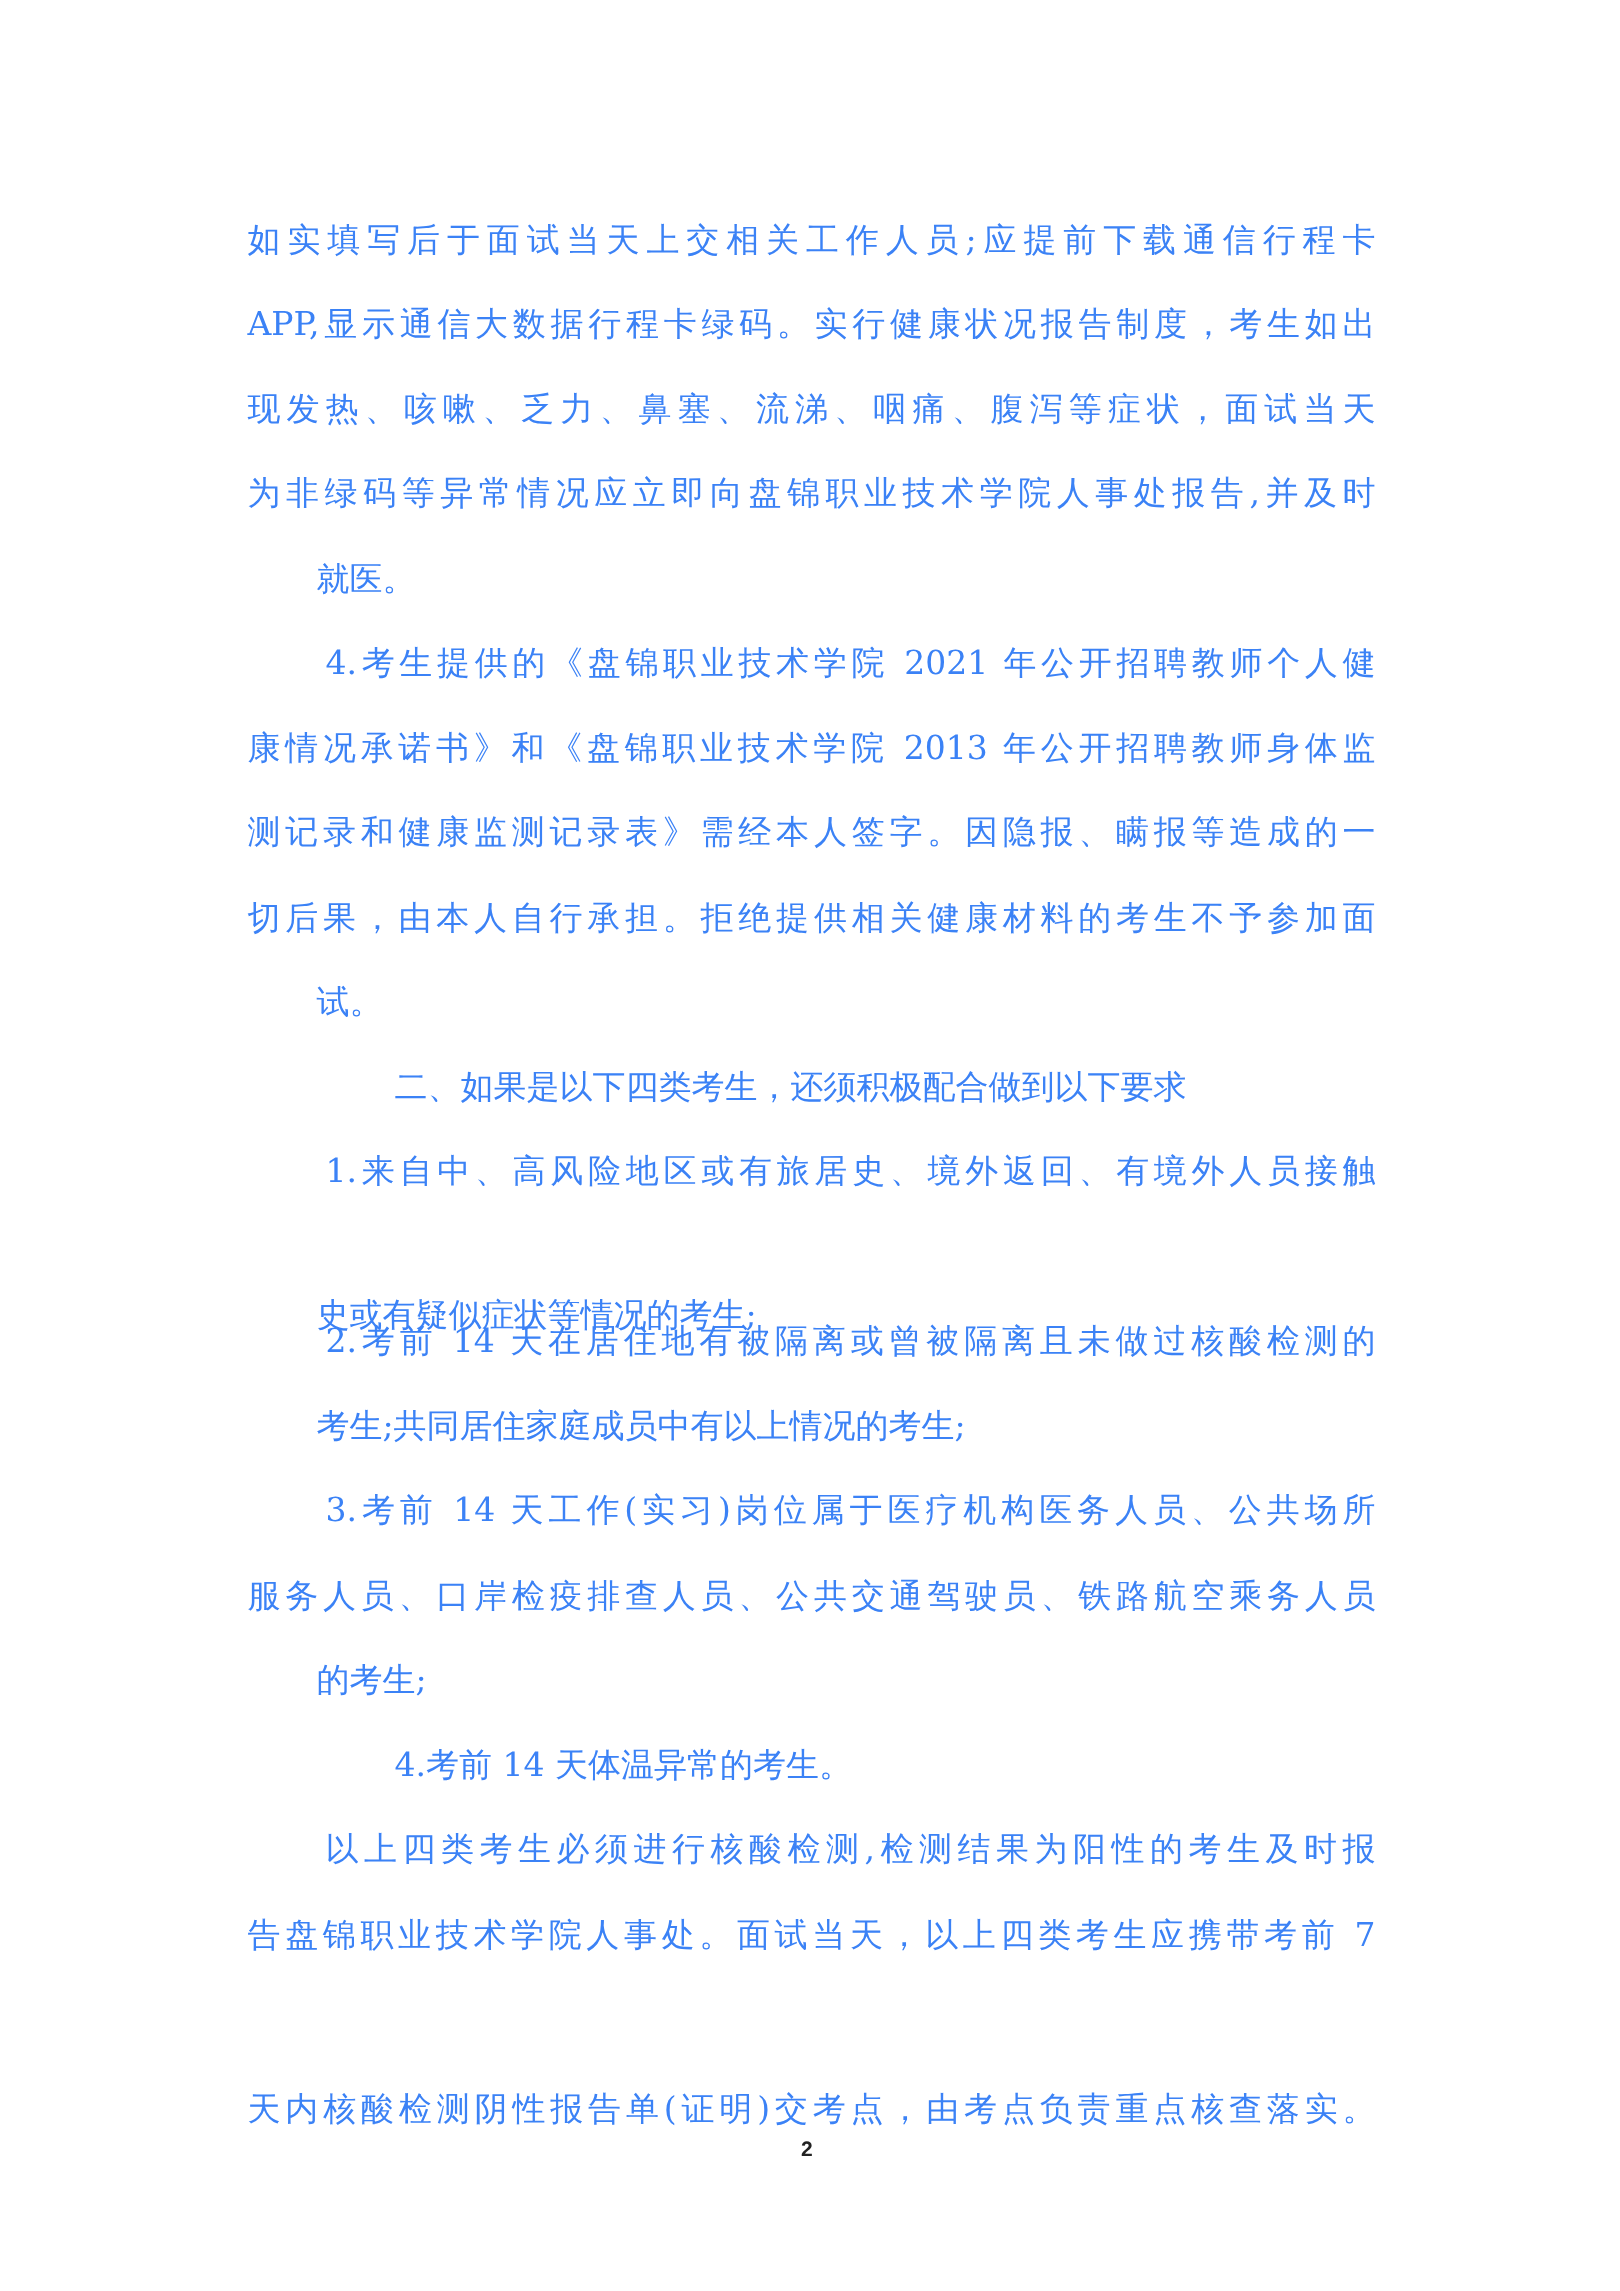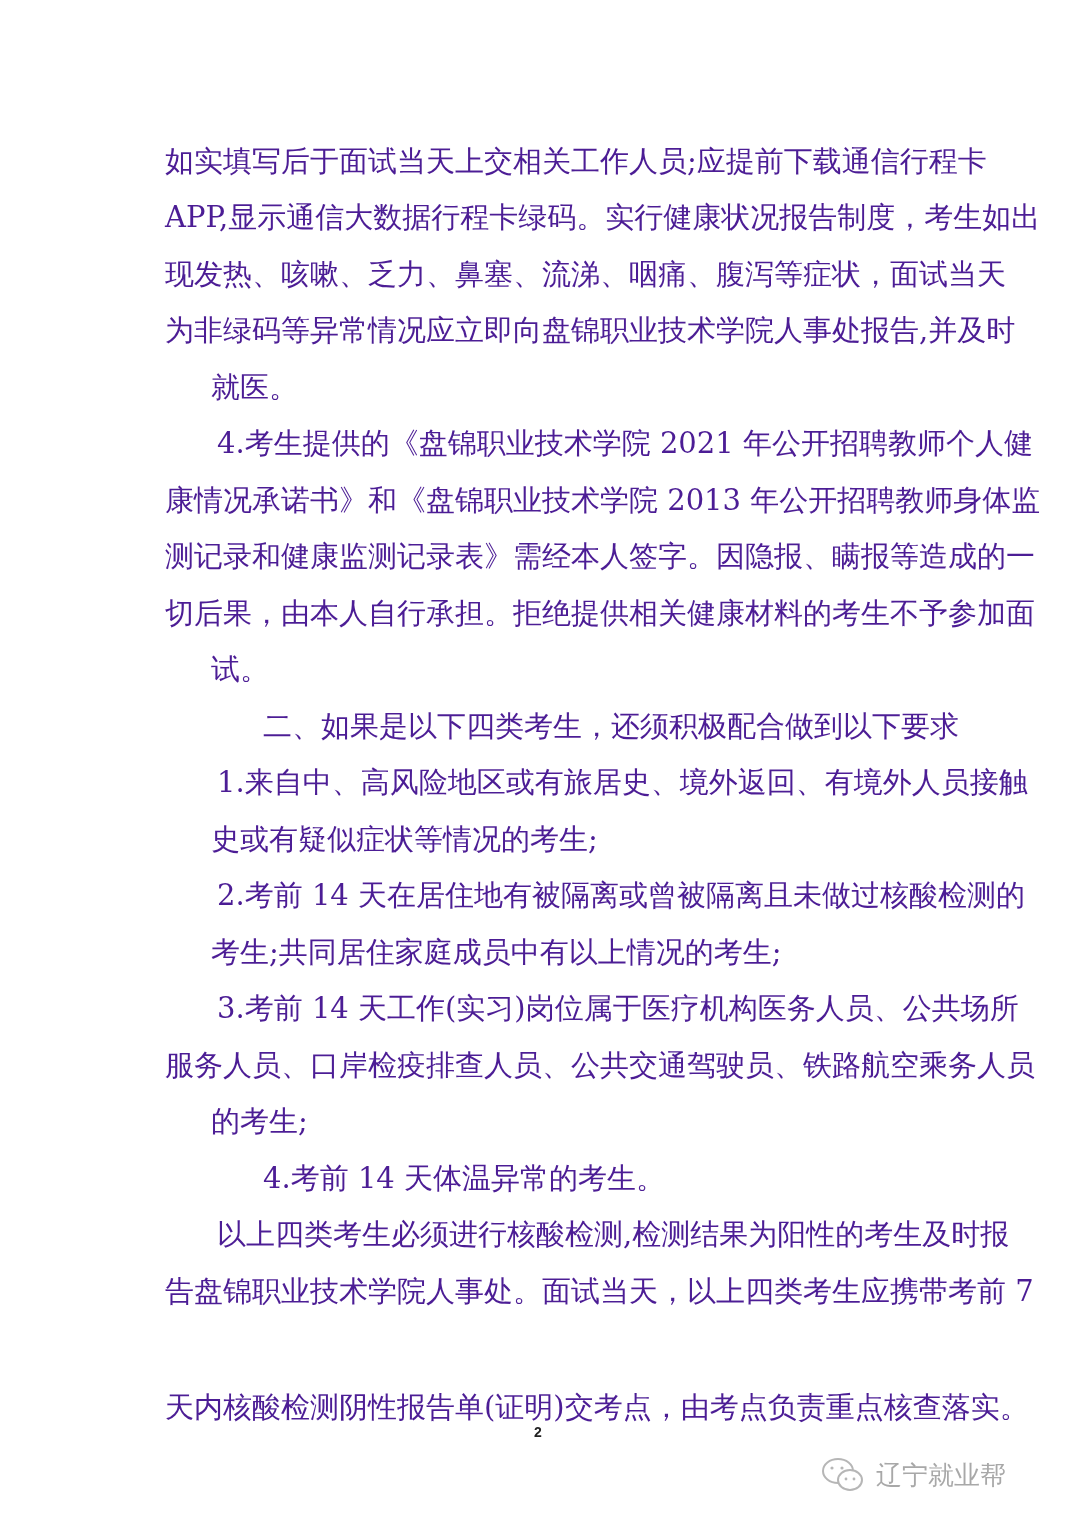--- a/index.html
+++ b/index.html
@@ -1,20 +1,20 @@
 <!DOCTYPE html>
 <html><head>
 <meta charset="utf-8">
 <style>
   html, body { margin:0; padding:0; background:#ffffff; }
   body { width:1080px; height:1527px; position:relative; overflow:hidden;
          font-family:"DejaVu Serif","Liberation Serif",serif; color:#222; }
   .page { position:absolute; left:0; top:0; width:1080px; height:1527px; background:#fff; }
-  .line { position:absolute; left:165px; width:752px; font-size:29px; line-height:30px;
-          white-space:nowrap; text-align:justify; text-align-last:justify; letter-spacing:0; color:#4c1d95; }
+  .line { position:absolute; left:165px; width:752px; font-size:22px; line-height:30px;
+          white-space:nowrap; text-align:justify; text-align-last:justify; letter-spacing:0; color:#3b82f6; }
   .line.indent { left:217px; width:700px; }
   .line.short { text-align-last:left;margin-left:46px; }
   .pagenum { position:absolute; left:534px; top:1424px; font-family:"Liberation Sans",sans-serif;
              font-size:14px; font-weight:bold; color:#222; }
   .watermark { position:absolute; left:820px; top:1455px; height:40px; display:flex; align-items:center;
                color:#9a9a9a; font-family:"DejaVu Sans",sans-serif; font-size:26px; opacity:.85; }
   .wm-icon { width:48px; height:38px; margin-right:8px; }
 </style>
 </head>
 <body>
@@ -28,38 +28,27 @@
     <div class="line short" style="top:372px">就医。</div>
 
     <div class="line indent" style="top:428px">4.考生提供的《盘锦职业技术学院 2021 年公开招聘教师个人健</div>
     <div class="line" style="top:485px">康情况承诺书》和《盘锦职业技术学院 2013 年公开招聘教师身体监</div>
     <div class="line" style="top:541px">测记录和健康监测记录表》需经本人签字。因隐报、瞒报等造成的一</div>
     <div class="line" style="top:598px">切后果，由本人自行承担。拒绝提供相关健康材料的考生不予参加面</div>
     <div class="line short" style="top:654px">试。</div>
 
     <div class="line indent short" style="top:711px">二、如果是以下四类考生，还须积极配合做到以下要求</div>
     <div class="line indent" style="top:767px">1.来自中、高风险地区或有旅居史、境外返回、有境外人员接触</div>
-    <div class="line short" style="top:824px">史或有疑似症状等情况的考生;</div>
+    <div class="line short" style="top:863px">史或有疑似症状等情况的考生;</div>
     <div class="line indent" style="top:880px">2.考前 14 天在居住地有被隔离或曾被隔离且未做过核酸检测的</div>
     <div class="line short" style="top:937px">考生;共同居住家庭成员中有以上情况的考生;</div>
     <div class="line indent" style="top:993px">3.考前 14 天工作(实习)岗位属于医疗机构医务人员、公共场所</div>
     <div class="line" style="top:1050px">服务人员、口岸检疫排查人员、公共交通驾驶员、铁路航空乘务人员</div>
     <div class="line short" style="top:1106px">的考生;</div>
     <div class="line indent short" style="top:1163px">4.考前 14 天体温异常的考生。</div>
     <div class="line indent" style="top:1219px">以上四类考生必须进行核酸检测,检测结果为阳性的考生及时报</div>
     <div class="line" style="top:1276px">告盘锦职业技术学院人事处。面试当天，以上四类考生应携带考前 7</div>
     <div class="line" style="top:1392px">天内核酸检测阴性报告单(证明)交考点，由考点负责重点核查落实。</div>
   </div>
 
   <div class="pagenum">2</div>
 
-  <div class="watermark">
-    <svg class="wm-icon" viewBox="0 0 48 38">
-      <ellipse cx="18" cy="15" rx="15" ry="12" fill="none" stroke="#aaa" stroke-width="2"></ellipse>
-      <circle cx="12" cy="12" r="1.6" fill="#aaa"></circle>
-      <circle cx="22" cy="12" r="1.6" fill="#aaa"></circle>
-      <ellipse cx="30" cy="24" rx="12" ry="10" fill="#fff" stroke="#aaa" stroke-width="2"></ellipse>
-      <circle cx="26" cy="23" r="1.4" fill="#aaa"></circle>
-      <circle cx="34" cy="23" r="1.4" fill="#aaa"></circle>
-    </svg>
-    <span>辽宁就业帮</span>
-  </div>
 </div>
 
 </body></html>

